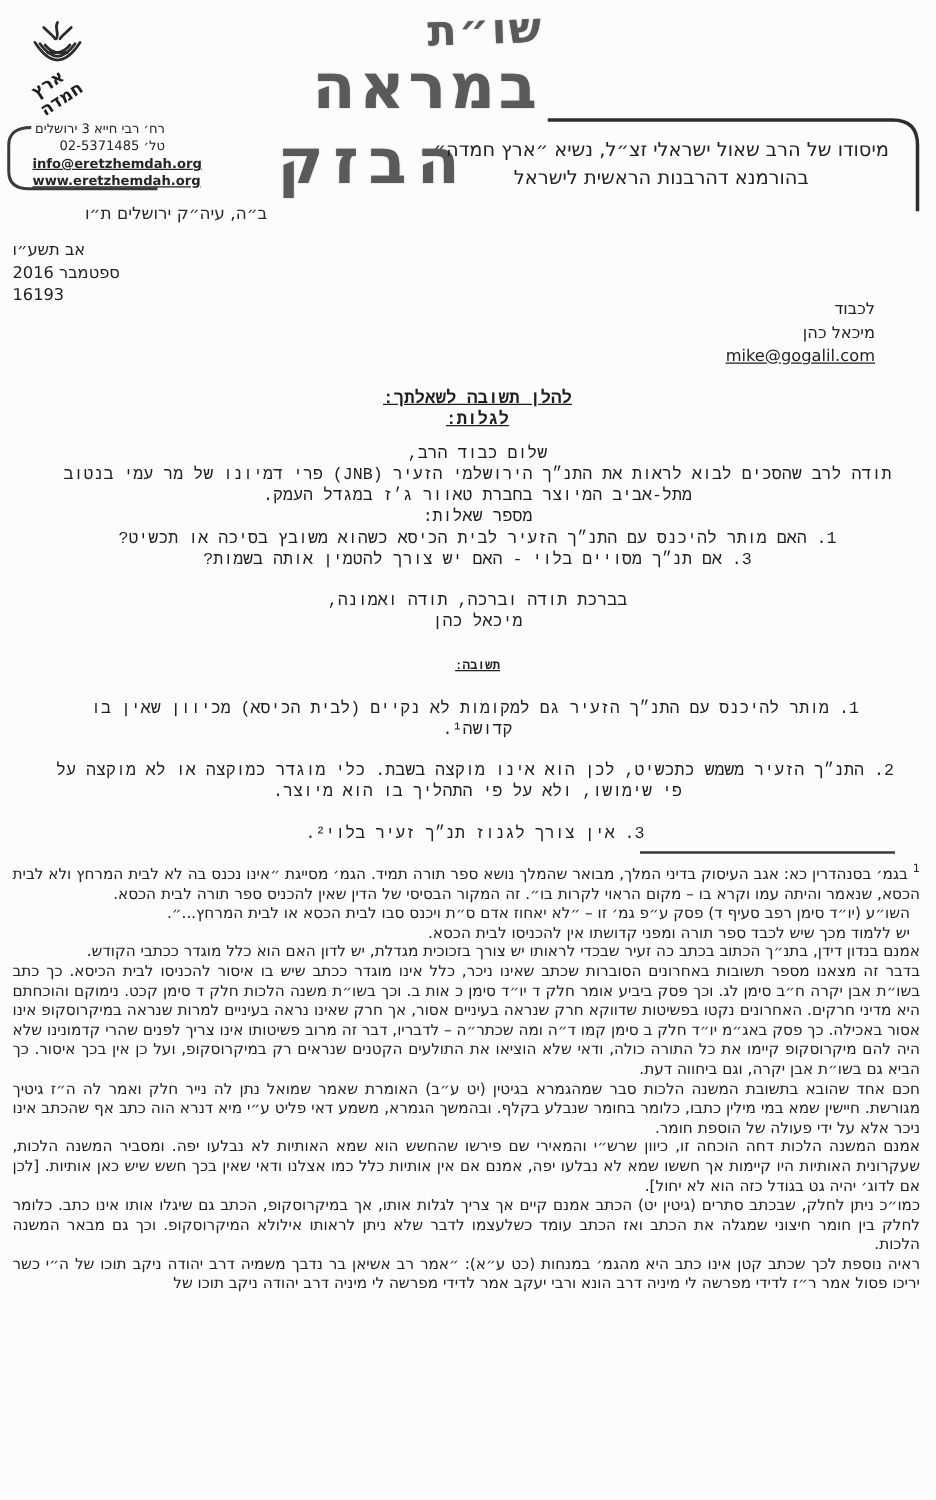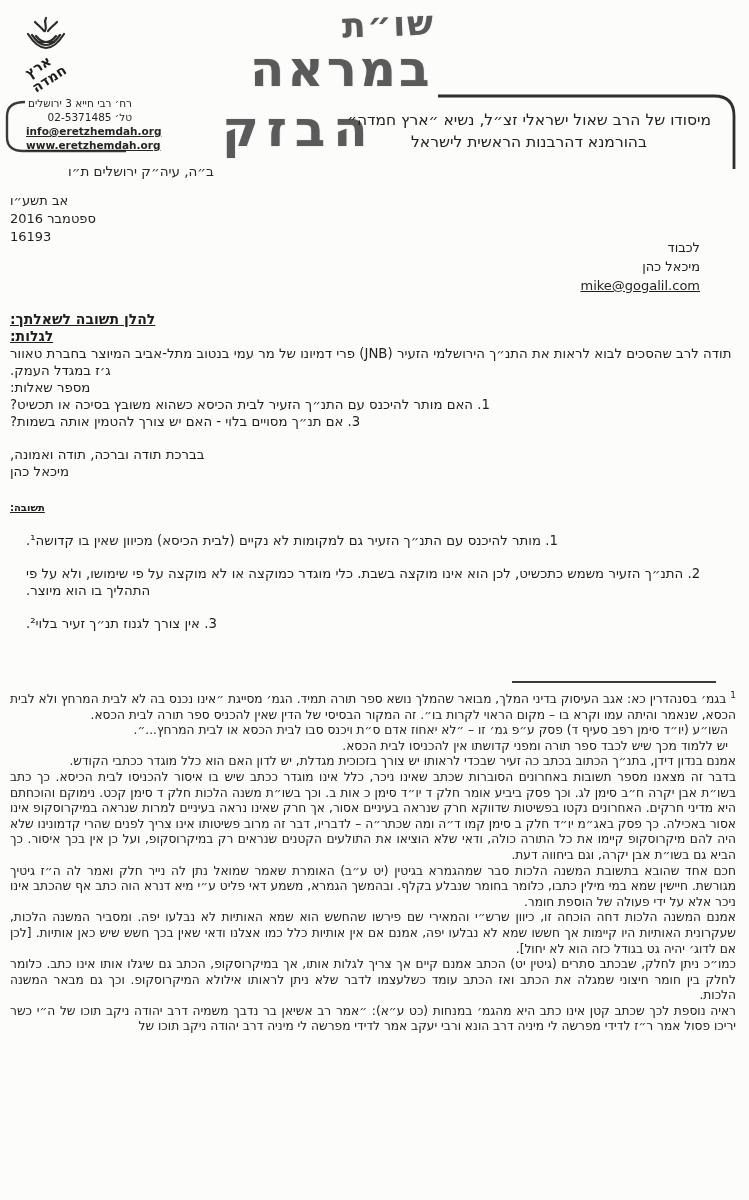--- a/index.html
+++ b/index.html
@@ -23,21 +23,21 @@
   .left-bracket  { left:4px;  top:100px; }
   .subtitle { position:absolute; left:317px; top:109px; width:424px; direction:rtl; text-align:center; font-size:15.5px; line-height:1.45; color:#222; }
   .contact { position:absolute; left:26px; top:97px; width:106px; direction:rtl; text-align:right; font-size:10.5px; line-height:1.32; color:#252525; }
   .contact .link { font-weight:bold; text-decoration:underline; direction:ltr; unicode-bidi:embed; display:block; }
   .blessing { position:absolute; left:28px; top:163px; direction:rtl; font-size:13.5px; color:#2a2a2a; white-space:nowrap;margin-left:40px; }
   
   .date-block { position:absolute; left:10px; top:192px; direction:ltr; text-align:left; font-size:13px; line-height:1.4; }
   .recipient { position:absolute; right:49px; top:239px; direction:rtl; text-align:right; font-size:13px; line-height:1.45; }
   .recipient .email { text-decoration:underline; direction:ltr; unicode-bidi:embed; }
   
-  .content { position:absolute; top:311px; right:13px; left:10px; direction:rtl; text-align:left; font-size:13.3px; line-height:17px; }
+  .content { position:absolute; top:311px; right:13px; left:28px; direction:rtl; text-align:center; font-size:13.3px; line-height:17px;font-family:Liberation Mono, monospace; }
   .heading { font-weight:bold; text-decoration:underline; font-size:14px; margin:0; }
   .heading.answer-h { font-size:10px; margin-top:19px; }
   .greeting { margin-top:9px; }
   .para { margin:0; }
   .q-item { margin:0; }
   .closing { margin-top:16px; }
   .answers { margin-top:9px; }
   .ans-item { margin:16px; text-indent:4px; }
   
   .footnotes { position:absolute; top:681px; right:13px; left:10px; direction:rtl; text-align:justify; font-size:12.2px; line-height:15.6px; color:#222; }
@@ -101,20 +101,21 @@
   <div class="recipient">
     <div>לכבוד</div>
     <div>מיכאל כהן</div>
     <div><span class="email">mike@gogalil.com</span></div>
   </div>
 
   <div class="content">
     <div class="heading">להלן תשובה לשאלתך:</div>
     <div class="heading">לגלות:</div>
 
+    <div class="greeting">שלום כבוד הרב,</div>
     <p class="para">תודה לרב שהסכים לבוא לראות את התנ״ך הירושלמי הזעיר (JNB) פרי דמיונו של מר עמי בנטוב מתל-אביב המיוצר בחברת טאוור ג׳ז במגדל העמק.</p>
     <div>מספר שאלות:</div>
     <div class="q-item">1. האם מותר להיכנס עם התנ״ך הזעיר לבית הכיסא כשהוא משובץ בסיכה או תכשיט?</div>
     <div class="q-item">3. אם תנ״ך מסויים בלוי - האם יש צורך להטמין אותה בשמות?</div>
 
     <div class="closing">
       <div>בברכת תודה וברכה, תודה ואמונה,</div>
       <div>מיכאל כהן</div>
     </div>
 

